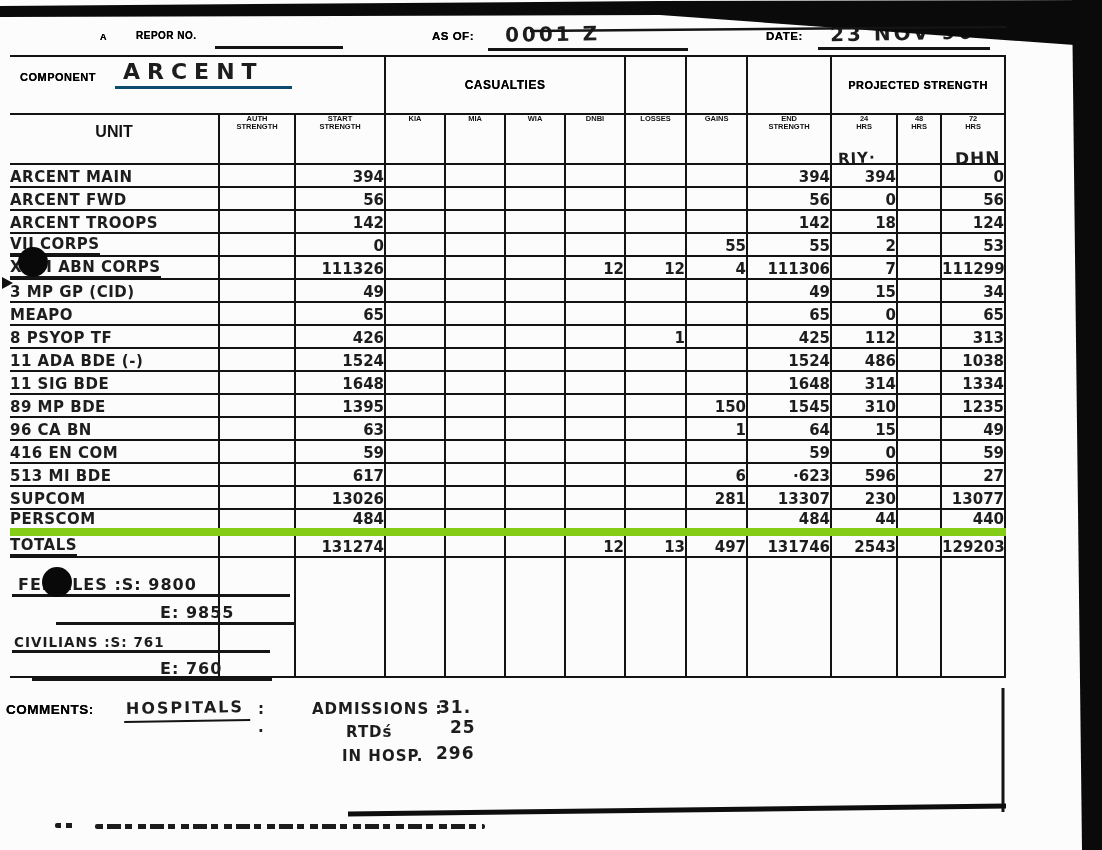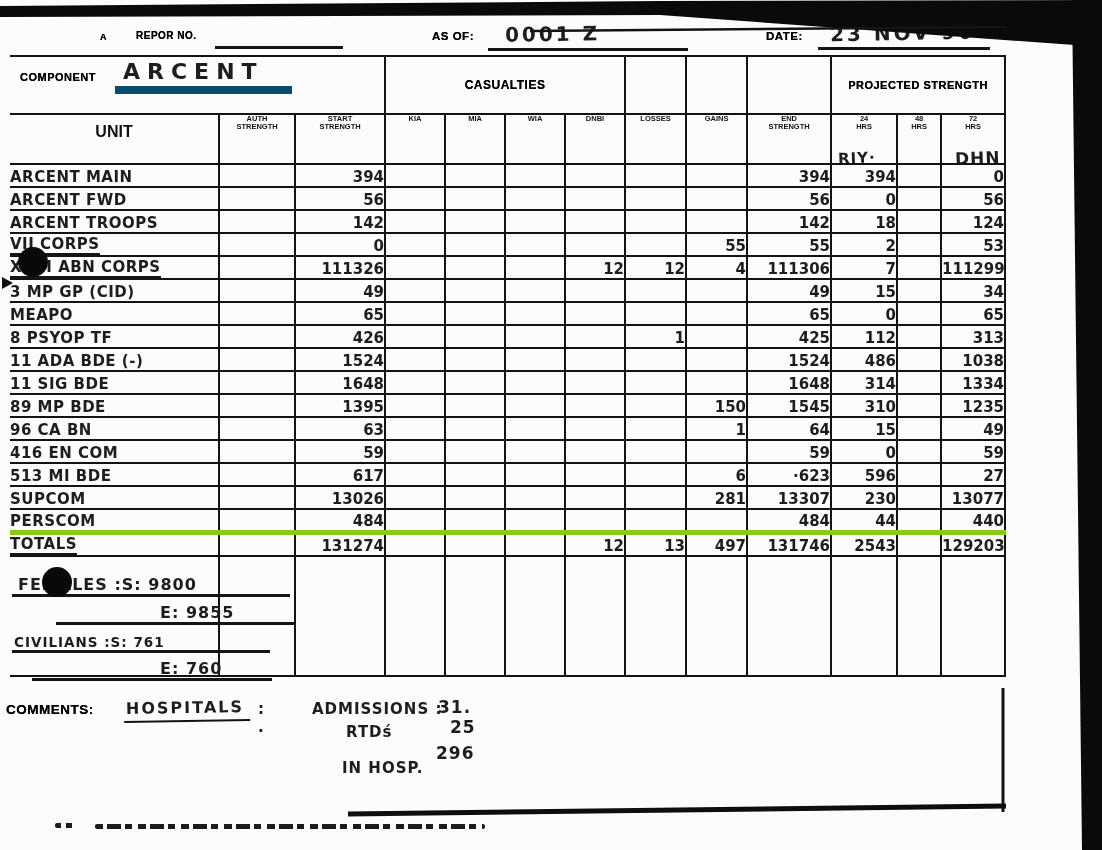--- a/index.html
+++ b/index.html
@@ -17,34 +17,34 @@
 
   
   table.grid{border-collapse:collapse;table-layout:fixed;width:995px;
              position:absolute;left:10px;top:55px;}
   table.grid td,table.grid th{border:2.4px solid #131313;padding:0;overflow:hidden;}
   td.noleft,th.noleft{border-left:none!important;}
   .comp-cell{vertical-align:bottom;}
   .comp-inner{position:relative;height:56px;}
   .comp-label{position:absolute;left:10px;top:14px;font-size:11px;}
   .comp-value{position:absolute;left:105px;top:2px;font-size:22px;letter-spacing:7px;
-              border-bottom:8px solid #0c4a6e;padding:0 28px 2px 8px;}
+              border-bottom:3px solid #0c4a6e;padding:0 28px 2px 8px;}
   .center-head{text-align:center;font-size:12px;vertical-align:middle;}
   th.h{vertical-align:top;padding-top:3px;text-align:center;font-size:7.5px;line-height:8px;
        font-weight:700;position:relative;}
   th.h .big{font-size:16px;line-height:14px;}
   .hw-anno{position:absolute;bottom:1px;left:6px;font-size:15px;letter-spacing:1px;
            transform:rotate(-2deg);}
   .hw-anno.right{left:auto;right:3px;font-size:17px;}
   td.u{ text-align:left;font-size:15px;white-space:nowrap;
         vertical-align:bottom;padding:0 0 1px 3px;letter-spacing:.5px;}
   td.v{ text-align:right;font-size:15px;vertical-align:bottom;
         padding:0 4px 1px 0;letter-spacing:0;}
   tr.datarow{height:23px;}
-  tr.totals td{border-top:5px solid #84cc16;}
+  tr.totals td{border-top:8px solid #84cc16;}
   .ul-unit{border-bottom:2.5px solid #161616;display:inline-block;padding-bottom:0;}
   td.tall{height:118px;}
 
   
   .t-label{font-size:10px;}
   .t-hw{font-size:20px;letter-spacing:3px;transform:rotate(-1deg);}
 
   
   .stats{position:absolute;left:12px;top:567px;width:300px;z-index:4;}
   .stat-line{position:relative;height:28px;}
@@ -462,21 +462,21 @@
   </div>
 
   <div class="comments">
     <span class="pr c-label">COMMENTS:</span>
     <span class="hw c-topic">HOSPITALS</span>
     <span class="hw c-sep">: .</span>
     <span class="hw c-k" style="left:312px;top:700px;">ADMISSIONS :</span>
     <span class="hw c-v" style="left:438px;top:697px;">31.</span>
     <span class="hw c-k" style="left:346px;top:723px;">RTDś</span>
     <span class="hw c-v" style="left:450px;top:717px;">25</span>
-    <span class="hw c-k" style="left:342px;top:747px;margin-top:12px;">IN HOSP.</span>
+    <span class="hw c-k" style="left:342px;top:747px;">IN HOSP.</span>
     <span class="hw c-v" style="left:436px;top:743px;">296</span>
   </div>
 
   <div class="dot" style="left:18px;top:247px;width:30px;height:30px;"></div>
   <div class="dot" style="left:42px;top:567px;width:30px;height:30px;"></div>
   <div class="smudge"></div>
   <div class="smudge2"></div>
 
   <svg class="artifacts" width="1102" height="850" viewBox="0 0 1102 850">
     <polygon points="0,6 660,1 660,15 0,17" fill="#0a0a0a"></polygon>

